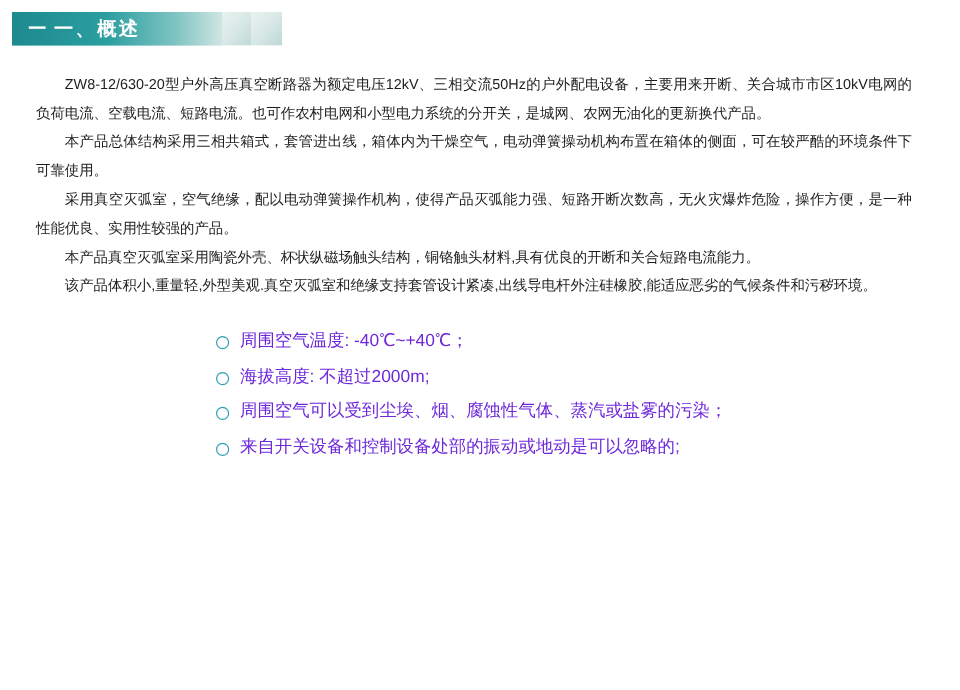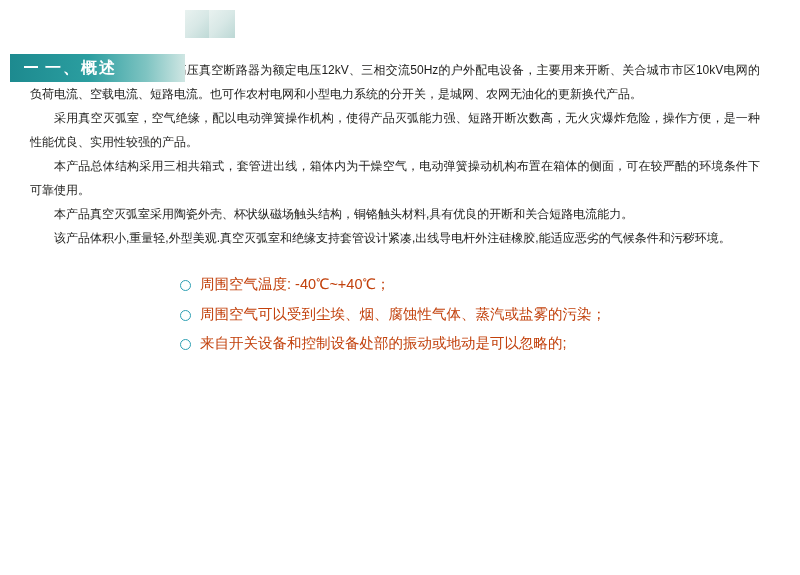--- a/index.html
+++ b/index.html
@@ -32,21 +32,20 @@
     position: absolute;
     left: 10px;
     top: 0;
     height: 28px;
     min-width: 175px;
     background: linear-gradient(to right, #1d8a8f 0%, #2b9ea0 45%, #7fc4c2 78%, #cfe6e3 100%);
     display: flex;
     align-items: center;
     padding-left: 14px;
     box-sizing: border-box;
-    margin-top: 44px;
   }
   .banner .dash {
     display: inline-block;
     width: 14px;
     height: 2px;
     background: #ffffff;
     margin-right: 7px;
     margin-bottom: 2px;
   }
   .banner .btitle {
@@ -82,21 +81,21 @@
 
   
   .list-block {
     margin: 20px 40px 0 30px;
   }
   .list-item {
     display: flex;
     align-items: flex-start;
     font-size: 14.5px;
     line-height: 2.05;
-    color: #c2410c;
+    color: #6d28d9;
   }
   .bullet {
     flex: 0 0 auto;
     width: 11px;
     height: 11px;
     border: 1.6px solid #2d9fb3;
     border-radius: 50%;
     margin: 10px 9px 0 150px;
     box-sizing: border-box;
   }
@@ -116,41 +115,45 @@
     </div>
     <div class="banner-tail t1"></div>
     <div class="banner-tail t2"></div>
   </div>
 
   <div class="body-block">
     <p class="para">
       <span>ZW8-12/630-20型户外高压真空断路器为额定电压12kV、三相交流50Hz的户外配电设备，主要用来开断、关合城市市区10kV电网的负荷电流、空载电流、短路电流。也可作农村电网和小型电力系统的分开关，是城网、农网无油化的更新换代产品。</span>
     </p>
     <p class="para">
-      <span>采用真空灭弧室，空气绝缘，配以电动弹簧操作机构，使得产品灭弧能力强、短路开断次数高，无火灾爆炸危险，操作方便，是一种性能优良、实用性较强的产品。</span>
+      <span>本产品总体结构采用三相共箱式，套管进出线，箱体内为干燥空气，电动弹簧操动机构布置在箱体的侧面，可在较严酷的环境条件下可靠使用。</span>
     </p>
     <p class="para">
-      <span>本产品总体结构采用三相共箱式，套管进出线，箱体内为干燥空气，电动弹簧操动机构布置在箱体的侧面，可在较严酷的环境条件下可靠使用。</span>
+      <span>采用真空灭弧室，空气绝缘，配以电动弹簧操作机构，使得产品灭弧能力强、短路开断次数高，无火灾爆炸危险，操作方便，是一种性能优良、实用性较强的产品。</span>
     </p>
     <p class="para">
       <span>本产品真空灭弧室采用陶瓷外壳、杯状纵磁场触头结构，铜铬触头材料,具有优良的开断和关合短路电流能力。</span>
     </p>
     <p class="para">
       <span>该产品体积小,重量轻,外型美观.真空灭弧室和绝缘支持套管设计紧凑,出线导电杆外注硅橡胶,能适应恶劣的气候条件和污秽环境。</span>
     </p>
   </div>
 
 
   <div class="list-block">
     <div class="list-item">
       <span class="bullet"></span>
       <span class="list-text">周围空气温度: -40℃~+40℃；</span>
     </div>
     <div class="list-item">
       <span class="bullet"></span>
+      <span class="list-text">海拔高度: 不超过2000m;</span>
+    </div>
+    <div class="list-item">
+      <span class="bullet"></span>
       <span class="list-text">周围空气可以受到尘埃、烟、腐蚀性气体、蒸汽或盐雾的污染；</span>
     </div>
     <div class="list-item">
       <span class="bullet"></span>
       <span class="list-text">来自开关设备和控制设备处部的振动或地动是可以忽略的;</span>
     </div>
 
   </div>
 
 </div>

